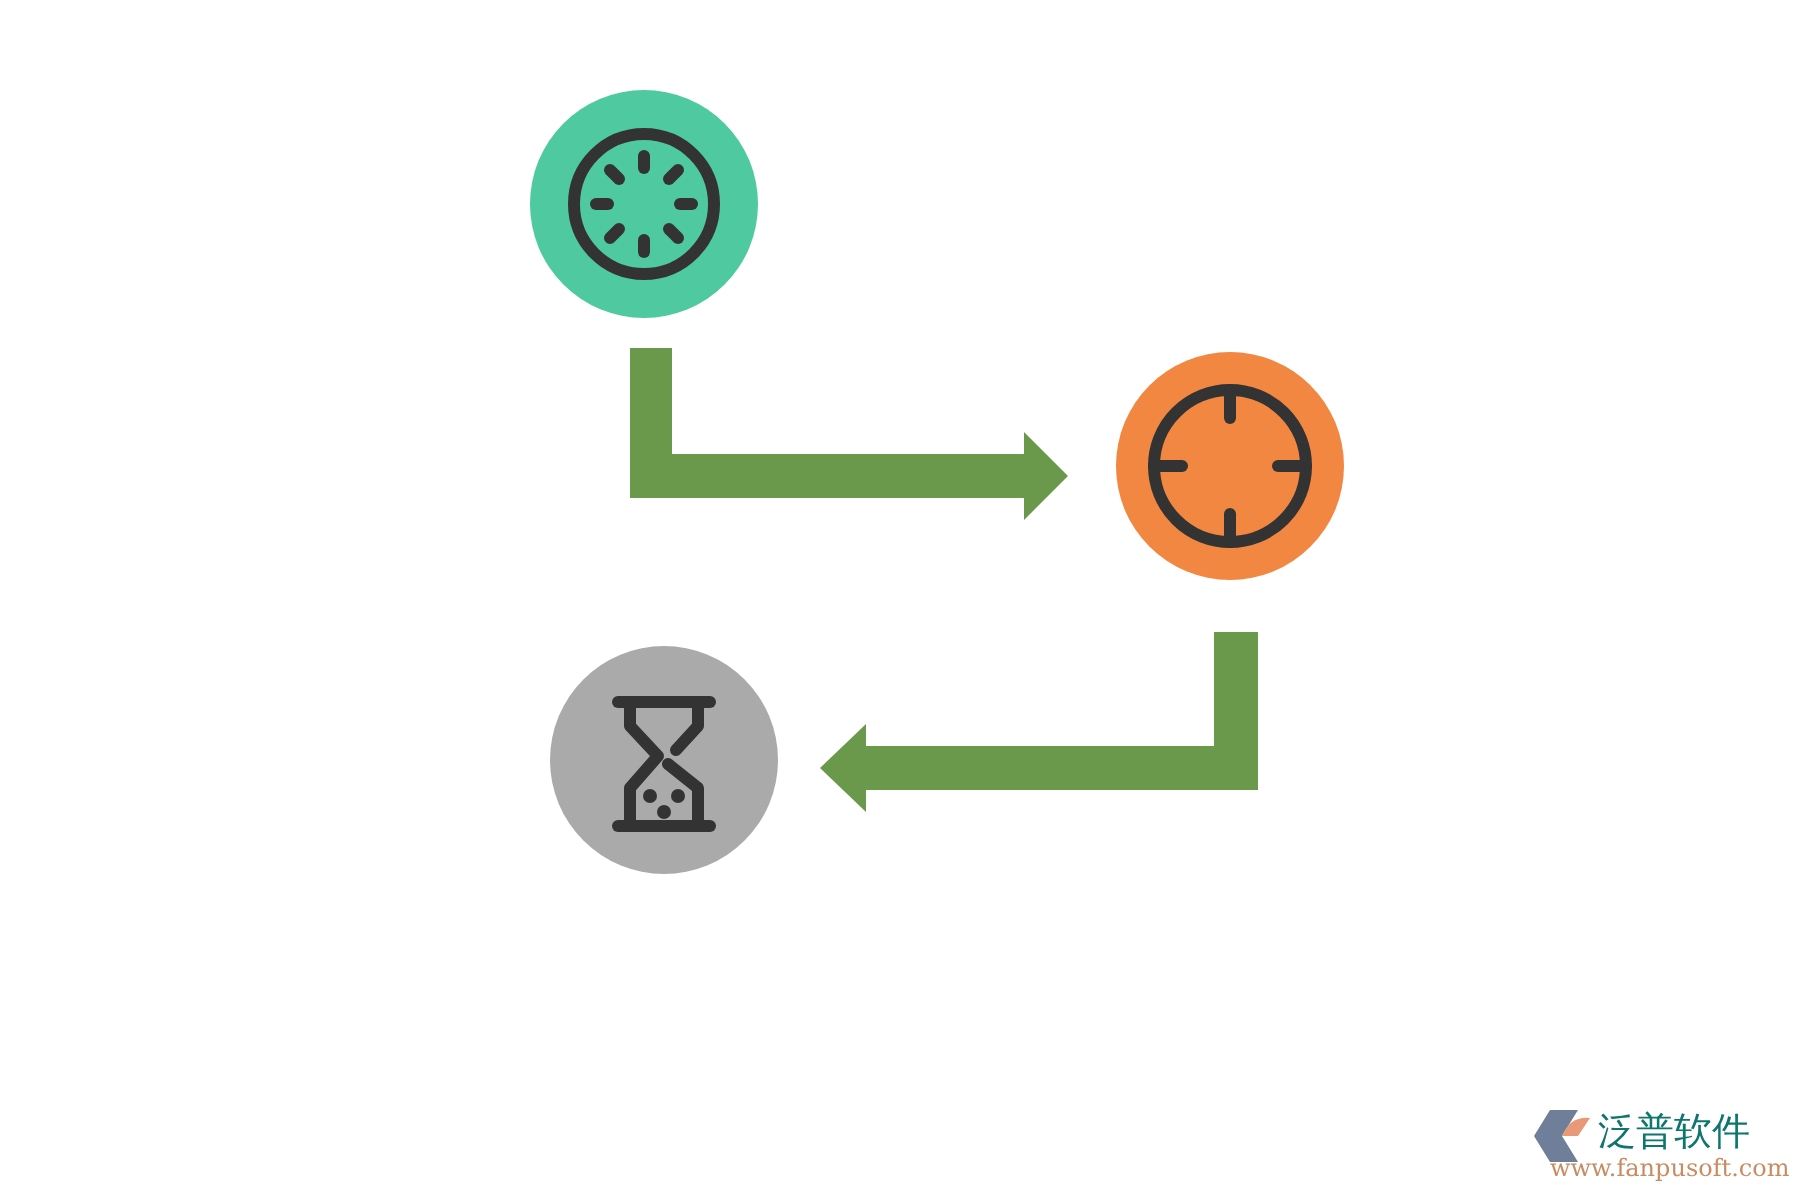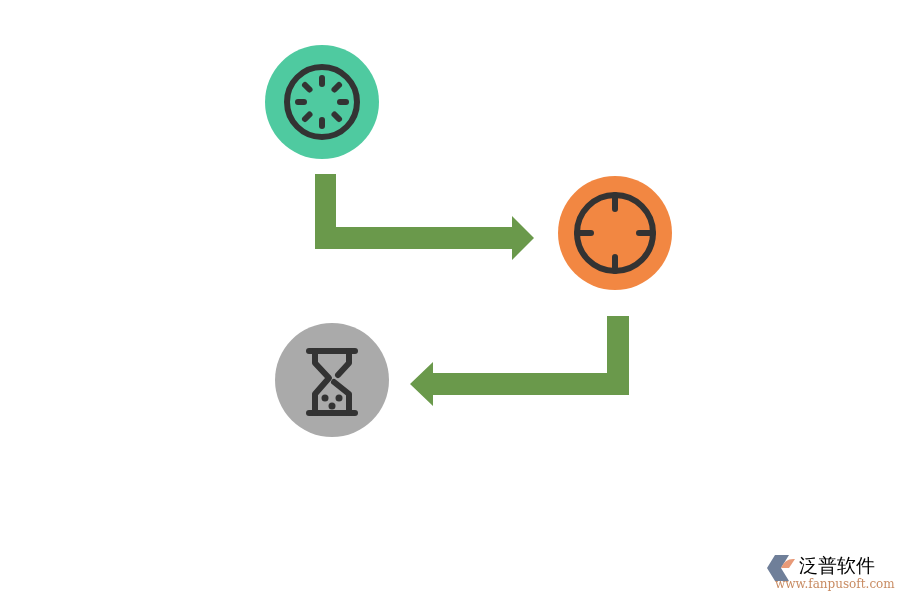--- a/index.html
+++ b/index.html
@@ -2,21 +2,21 @@
 <html><head>
   <meta charset="utf-8">
   <style>
     html, body { margin: 0; padding: 0; }
     body { width: 900px; height: 600px; background: #ffffff; position: relative; overflow: hidden; font-family: "DejaVu Sans", sans-serif; }
     .stage { position: absolute; left: 0; top: 0; width: 900px; height: 600px; }
     .node { position: absolute; border-radius: 50%; }
     .node svg { position: absolute; left: 0; top: 0; }
     .title { position: absolute; left: 118px; top: 507px; font-size: 42px; color: #5a93e0; letter-spacing: 1px; white-space: nowrap; font-family: "DejaVu Sans", sans-serif; }
     .watermark { position: absolute; left: 767px; top: 553px; width: 130px; height: 45px; }
-    .wm-cn { position: absolute; left: 32px; top: 0px; font-size: 19px; color: #000000; white-space: nowrap; font-family: "DejaVu Sans", sans-serif; }
+    .wm-cn { position: absolute; left: 32px; top: 0px; font-size: 19px; color: #0f766e; white-space: nowrap; font-family: "DejaVu Sans", sans-serif; }
     .wm-url { position: absolute; left: 8px; top: 24px; font-size: 12px; color: #c88b62; white-space: nowrap; font-family: "DejaVu Serif", serif; }
     .wm-logo { position: absolute; left: 0; top: 2px; }
   </style>
 </head>
 <body>
 
 <div class="stage">
 
   <svg width="900" height="600" style="position:absolute;left:0;top:0;">
     <polygon points="315,174 336,174 336,227 512,227 512,216 534,238 512,260 512,249 315,249" fill="#6a994b"></polygon>

